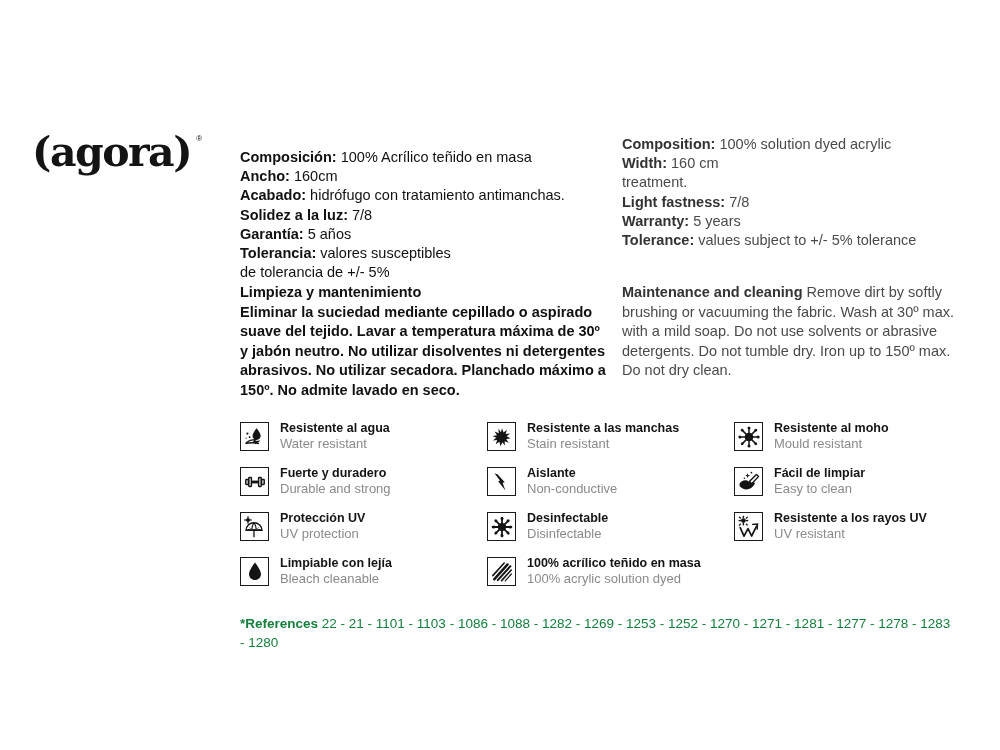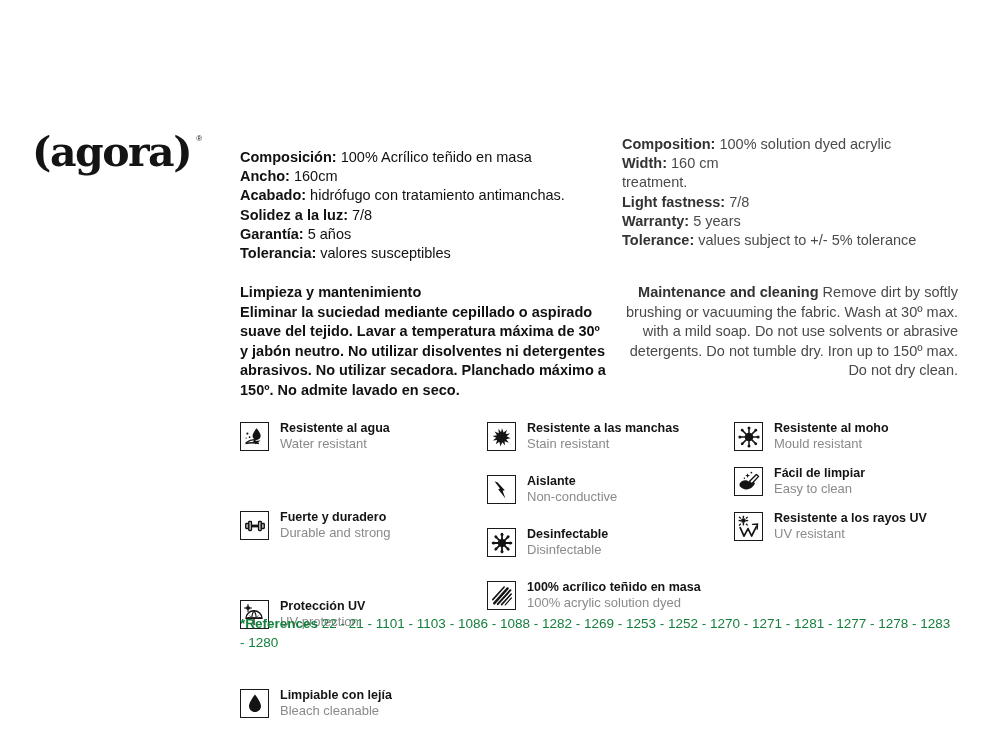--- a/index.html
+++ b/index.html
@@ -36,35 +36,35 @@
   .col-en { position: absolute; left: 622px; top: 135px; width: 340px; }
 
   .spec-line { font-size: 14.5px; line-height: 19.2px; }
   .col-es .spec-line { color: #111111; }
   .col-es .spec-line b { font-weight: 700; color: #111111; }
   .col-en .spec-line { color: #4a4a4a; }
   .col-en .spec-line b { font-weight: 700; color: #333333; }
 
   
   .maint-es { position: absolute; left: 240px; top: 283px; width: 370px; }
-  .maint-en { position: absolute; left: 622px; top: 283px; width: 336px; text-align: right; }
+  .maint-en { position: absolute; left: 622px; top: 283px; width: 336px; }
   .maint-title {
     font-weight: 700; font-size: 14.5px; line-height: 19.5px;
     color: #111111;
   }
   .maint-en .maint-title { color: #333333; }
   .maint-body { font-size: 14.5px; line-height: 19.5px; color: #111111; font-weight: bold; }
   .maint-en .maint-para { font-size: 14.5px; line-height: 19.5px; color: #4a4a4a; }
 
   
   .icon-grid { position: absolute; left: 240px; top: 421px; width: 725px; }
   .icon-cols { display: flex; }
   .icon-col { display: flex; flex-direction: column; }
-  .icon-col.c1 { width: 247px; gap: 44px; }
-  .icon-col.c2 { width: 247px; gap: 8px; }
+  .icon-col.c1 { width: 247px; }
+  .icon-col.c2 { width: 247px; }
   .icon-col.c3 { width: 231px; }
 
   .feature { display: flex; align-items: flex-start; height: 45px; }
   .icon-box {
     width: 29px; height: 29px;
     border: 1.6px solid #1a1a1a;
     flex: 0 0 29px;
     display: flex; align-items: center; justify-content: center;
     margin-top: 1px;
   }
@@ -98,20 +98,21 @@
     </div>
   </div>
 
   <div class="col-es">
     <div class="spec-line"><b>Composición:</b><span> 100% Acrílico teñido en masa</span></div>
     <div class="spec-line"><b>Ancho:</b><span> 160cm</span></div>
     <div class="spec-line"><b>Acabado:</b><span> hidrófugo con tratamiento antimanchas.</span></div>
     <div class="spec-line"><b>Solidez a la luz:</b><span> 7/8</span></div>
     <div class="spec-line"><b>Garantía:</b><span> 5 años</span></div>
     <div class="spec-line"><b>Tolerancia:</b><span> valores susceptibles</span></div>
+    <div class="spec-line"><span>de tolerancia de +/- 5%</span></div>
   </div>
 
   <div class="col-en">
     <div class="spec-line"><b>Composition:</b><span> 100% solution dyed acrylic</span></div>
     <div class="spec-line"><b>Width:</b><span> 160 cm</span></div>
     <div class="spec-line"><span>treatment.</span></div>
     <div class="spec-line"><b>Light fastness:</b><span> 7/8</span></div>
     <div class="spec-line"><b>Warranty:</b><span> 5 years</span></div>
     <div class="spec-line"><b>Tolerance:</b><span> values subject to +/- 5% tolerance</span></div>
   </div>

